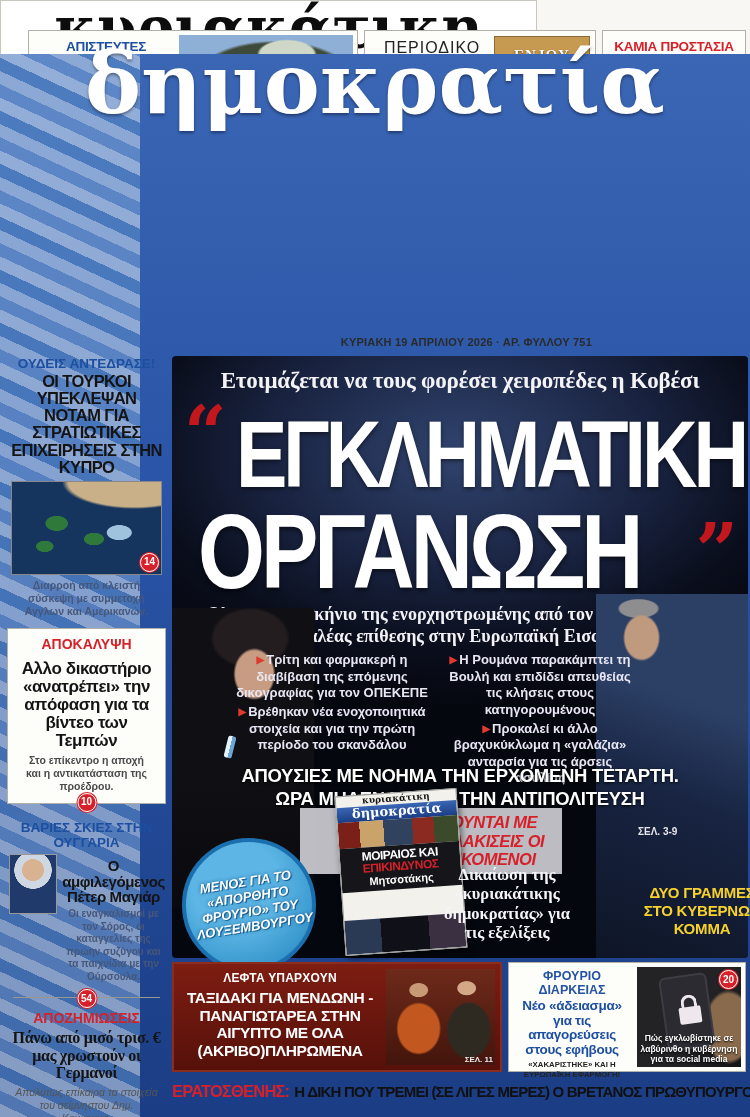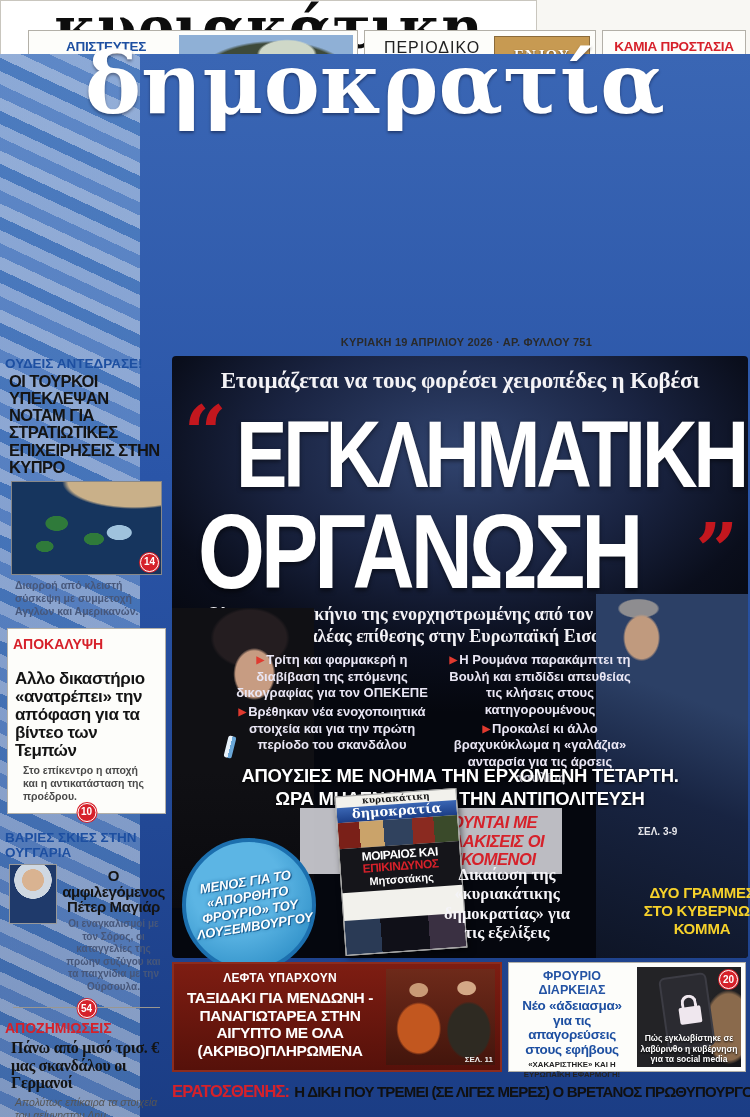--- a/index.html
+++ b/index.html
@@ -73,38 +73,38 @@
   #barcode .num{position:absolute;right:1px;top:50%;transform:rotate(90deg) translateX(-50%);transform-origin:right top;
      font-size:6.5px;color:#333;white-space:nowrap;}
   #price{position:absolute;left:16px;top:298px;width:58px;height:58px;border-radius:50%;
      background:#2453a4;display:flex;align-items:center;justify-content:center;}
   #price::after{content:"";position:absolute;left:2px;bottom:-6px;width:16px;height:16px;background:#2453a4;
      clip-path:polygon(0 0,100% 60%,20% 100%);}
   #price .inner{width:40px;height:40px;border-radius:50%;background:#fff;display:flex;align-items:center;justify-content:center;
      font-weight:bold;font-size:17px;color:#10306e;}
   
   #sidebar{position:absolute;left:5px;top:356px;width:163px;}
-  .sb-center{}
+  .sb-center{text-align:center;}
   .sb-kick-blue{color:#1d4fa1;font-weight:bold;font-size:13.5px;}
   .sb-kick-red{color:#d6212a;font-weight:bold;font-size:14px;}
   #sb1 h3{margin:2px 4px 5px;font-size:16.5px;line-height:1.04;letter-spacing:-.6px;}
   #sb1-map{position:relative;height:92px;margin:2px 6px;border:1px solid #888;
      background:
        radial-gradient(ellipse 120px 45px at 82% 0%,#c9b089 0 55%,transparent 60%),
        radial-gradient(ellipse 18px 12px at 30% 45%,#2f7a3a 0 60%,transparent 65%),
        radial-gradient(ellipse 16px 10px at 55% 62%,#2f7a3a 0 60%,transparent 65%),
        radial-gradient(ellipse 14px 9px at 22% 70%,#2f7a3a 0 60%,transparent 65%),
        radial-gradient(ellipse 20px 12px at 72% 55%,#9fc2dd 0 60%,transparent 65%),
        #16355e;}
   #sb1-map .pgc{position:absolute;right:2px;bottom:2px;}
   .sb-cap{font-size:10.5px;color:#47577a;font-weight:bold;line-height:1.25;margin:4px 10px 0;}
   .sb-div{position:relative;border-top:1px solid #9a978f;margin:14px 8px 12px;}
   .sb-div .pgc{position:absolute;left:50%;top:-9px;transform:translateX(-50%);}
   #sb2{border:1px solid #b3b0a8;background:#fdfdfa;margin:10px 2px 0;padding:7px 5px 10px;position:relative;}
-  #sb2 h3{margin:18px 2px 4px;font-size:17px;line-height:1.05;letter-spacing:-.4px;}
+  #sb2 h3{margin:8px 2px 4px;font-size:17px;line-height:1.05;letter-spacing:-.4px;}
   #sb2 .sb-cap{color:#4a4a4a;}
   #sb2 .pgc{position:absolute;left:50%;bottom:-9px;transform:translateX(-50%);}
   #sb3{margin-top:16px;}
   #sb3 .row{display:flex;margin-top:4px;}
   #sb3 .photo{width:46px;height:58px;flex:0 0 auto;margin-left:4px;border:1px solid #999;
      background:radial-gradient(circle at 50% 26%,#d9b391 0 22%,#cfd8e2 23% 38%,#1f3a6b 39% 100%);}
   #sb3 .col{flex:1;padding:0 2px 0 4px;text-align:center;}
   #sb3 h3{margin:4px 0 3px;font-size:15px;line-height:1.05;letter-spacing:-.4px;}
   #sb3 .sb-cap{font-size:10px;margin:0;color:#47577a;}
   #sb4 h3{margin:3px 6px 4px;font-size:16px;line-height:1.1;font-family:"Liberation Serif",serif;letter-spacing:-.3px;}
@@ -288,21 +288,21 @@
           <p class="sb-cap">Οι εναγκαλισμοί με τον Σόρος, οι καταγγελίες της πρώην συζύγου και τα παιχνίδια με την Ούρσουλα.</p>
         </div>
       </div>
       <div class="sb-div">
         <div class="pgc">54</div>
       </div>
     </section>
 
     <section id="sb4" class="sb-center">
       <div class="sb-kick-red">ΑΠΟΖΗΜΙΩΣΕΙΣ</div>
-      <h3>Πάνω από μισό τρισ. € μας σκανδάλου οι Γερμανοί</h3>
+      <h3>Πάνω από μισό τρισ. € μας χρωστούν οι Γερμανοί</h3>
       <p class="sb-cap">Απολύτως επίκαιρα τα στοιχεία του αείμνηστου Δημ. Κούκουνα.</p>
 
     </section>
 
   </aside>
 
   <section id="main">
     <div class="kicker">Ετοιμάζεται να τους φορέσει χειροπέδες η Κοβέσι</div>
     <div class="q" id="q-open">“</div>
     <div class="hline" id="hl1">ΕΓΚΛΗΜΑΤΙΚΗ</div>

